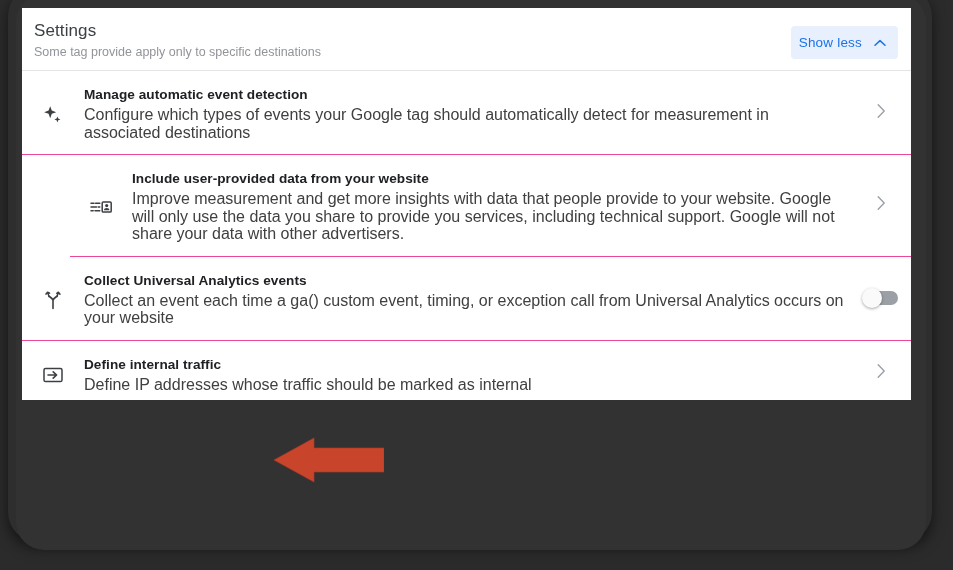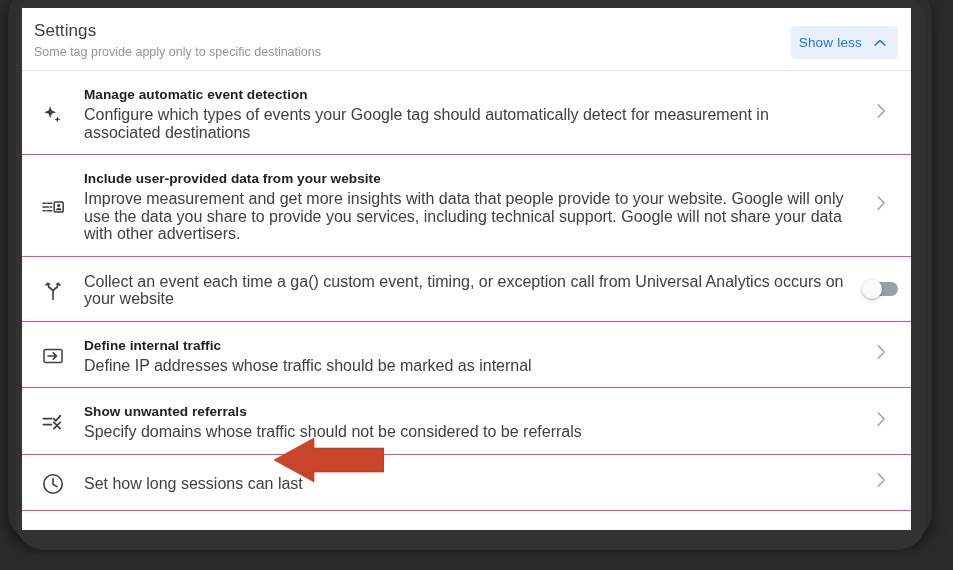--- a/index.html
+++ b/index.html
@@ -36,21 +36,21 @@
     background: #323232;
     border-radius: 28px;
   }
 
   
   #card {
     position: absolute;
     left: 22px;
     top: 8px;
     width: 889px;
-    height: 522px;
+    height: 392px;
     background: #ffffff;
     overflow: hidden;
   }
 
   
   #card-header {
     position: relative;
     height: 63px;
     padding: 12px 20px 0 12px;
     border-bottom: 1px solid #e4e4e4;
@@ -91,21 +91,21 @@
   
   .setting-row {
     position: relative;
     display: flex;
     align-items: center;
     border-bottom: 1px solid #ec4899;
     padding: 13px 0 13px 0;
     min-height: 56px;
     background: #fff;
   }
-  .setting-row.tall { min-height: 72px; }
+  .setting-row.tall { min-height: 72px; margin-left: 48px; }
   .row-icon {
     width: 62px;
     flex: 0 0 62px;
     display: flex;
     align-items: center;
     justify-content: center;
     padding-top: 4px;
     color: #3c4043;
   }
   .row-body {
@@ -231,20 +231,21 @@
       </div>
       <div class="setting-row">
         <div class="row-icon">
           <svg width="24" height="24" viewBox="0 0 24 24" fill="none">
             <path d="M12 20.5 L12 12.6 C12 10.6 10.2 9.6 8 8.2 M12 12.6 C12 10.6 13.8 9.6 16 8.2" stroke="#3c4043" stroke-width="1.6" fill="none" stroke-linecap="round"></path>
             <path d="M8 8.4 L6.6 4.2 M6.6 4.2 L5 6.1 M6.6 4.2 L8.6 5.2" stroke="#3c4043" stroke-width="1.5" stroke-linecap="round" stroke-linejoin="round"></path>
             <path d="M16 8.4 L17.4 4.2 M17.4 4.2 L15.8 5.4 M17.4 4.2 L19 6.2" stroke="#3c4043" stroke-width="1.5" stroke-linecap="round" stroke-linejoin="round"></path>
           </svg>
         </div>
         <div class="row-body">
+          <div class="row-title">Collect Universal Analytics events</div>
           <div class="row-desc">Collect an event each time a ga() custom event, timing, or exception call from Universal Analytics occurs on your website</div>
         </div>
         <div class="row-action">
           <div class="toggle">
             <div class="knob"></div>
           </div>
         </div>
       </div>
       <div class="setting-row">
         <div class="row-icon">

